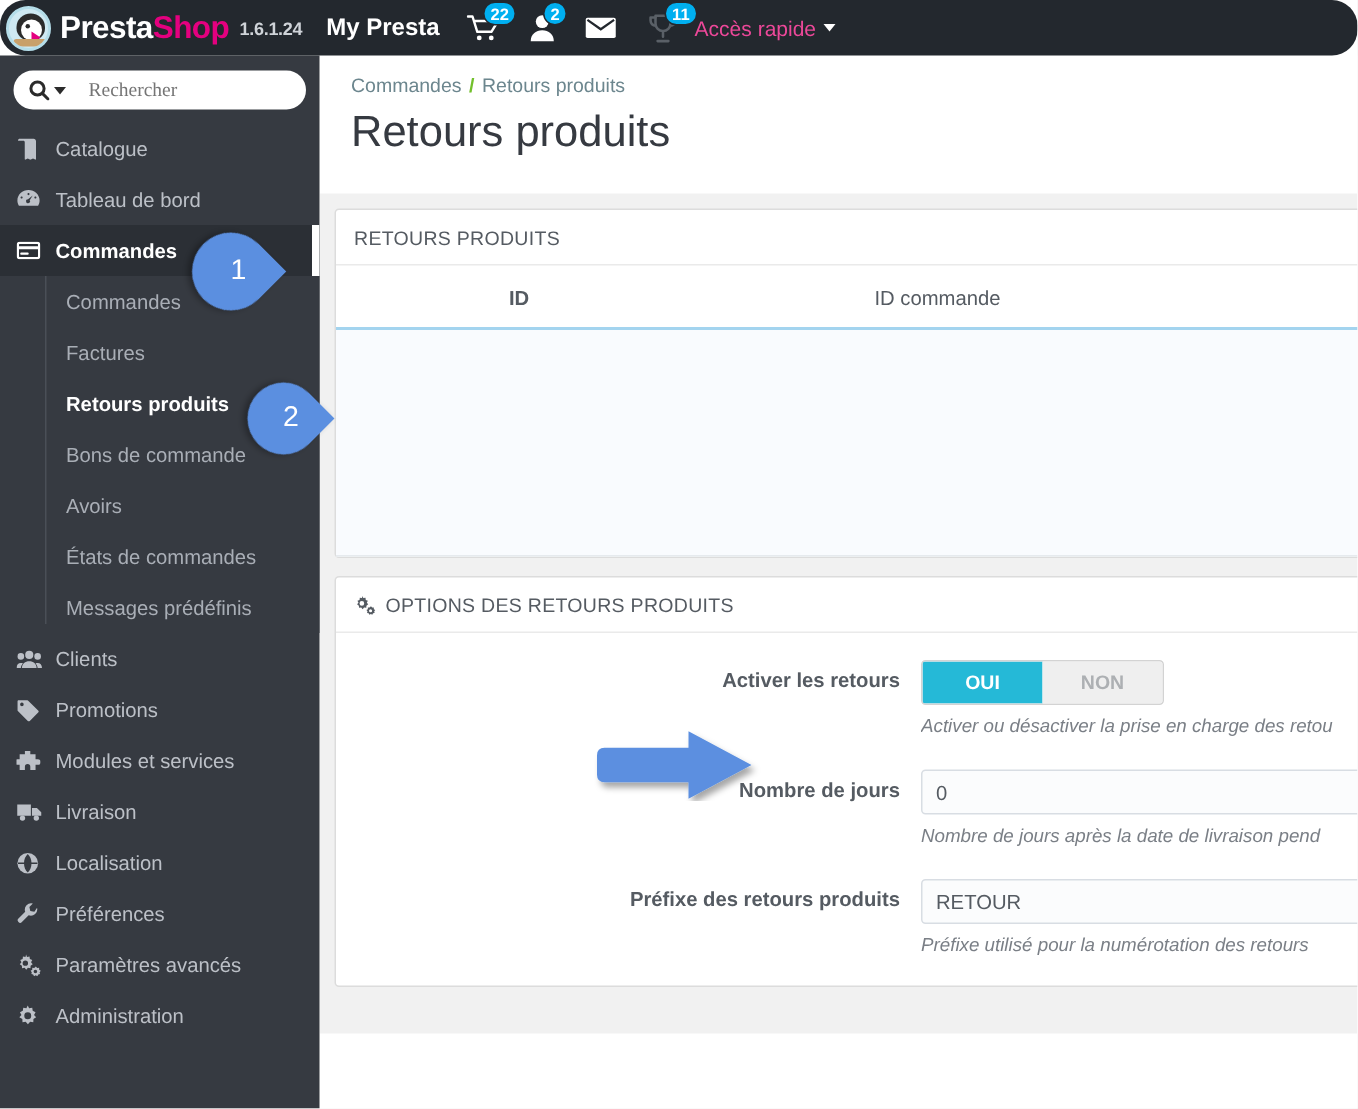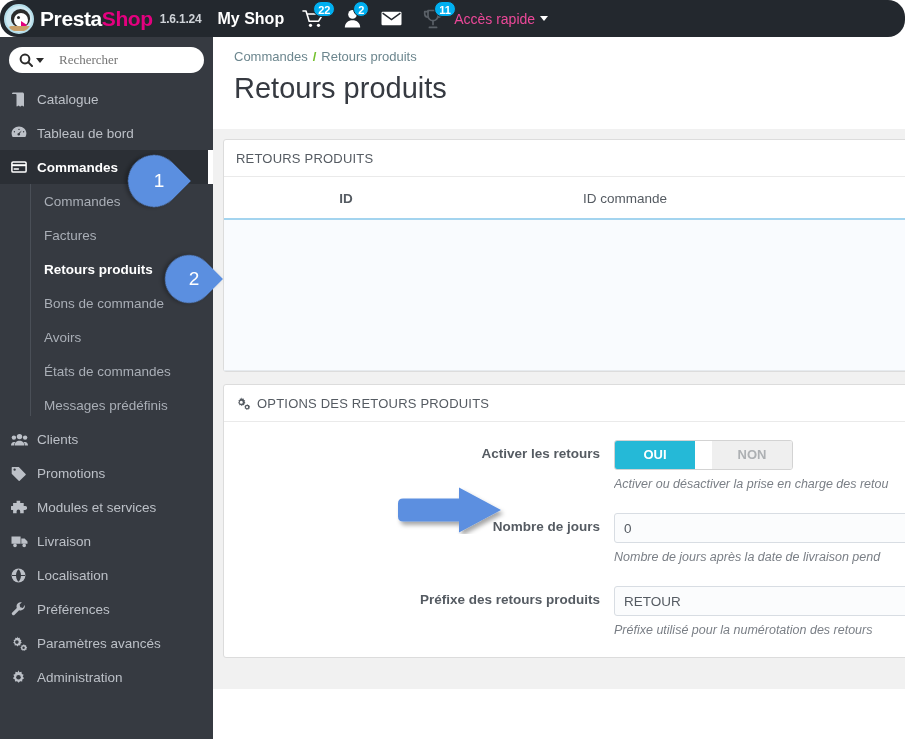--- a/index.html
+++ b/index.html
@@ -339,21 +339,20 @@
     white-space: nowrap;
   }
   .form-ctl { flex: 1 1 auto; min-width: 0; }
 
   .switch {
     display: inline-flex;
     border-radius: 3px;
     overflow: hidden;
     border: 1px solid #d3d3d3;
     box-sizing: border-box;
-    gap: 17px;
   }
   .sw {
     width: 80px;
     height: 28px;
     line-height: 28px;
     text-align: center;
     font-size: 13px;
     font-weight: bold;
     box-sizing: border-box;
     cursor: pointer;
@@ -431,21 +430,21 @@
       <div class="peng-eye"></div>
       <div class="peng-beak"></div>
       <div class="peng-base"></div>
     </div>
   </div>
 
   <div class="brand">
     <span class="a">Presta</span><span class="b">Shop</span>
   </div>
   <span class="version">1.6.1.24</span>
-  <span class="shopname">My Shop</span>
+  <span class="shopname">My Presta</span>
 
   <div class="nav-icons">
 
     <div class="nav-ic">
       <svg width="22" height="19" viewBox="0 0 22 19" fill="none" stroke="#ffffff" stroke-width="1.6" stroke-linecap="round" stroke-linejoin="round">
         <path d="M1 2h3l3.2 10.2h9.4L21 5H5.3"></path>
         <circle cx="8.5" cy="16.3" r="1.6" fill="#ffffff" stroke="none"></circle>
         <circle cx="16.5" cy="16.3" r="1.6" fill="#ffffff" stroke="none"></circle>
       </svg>
       <span class="badge">22</span>

